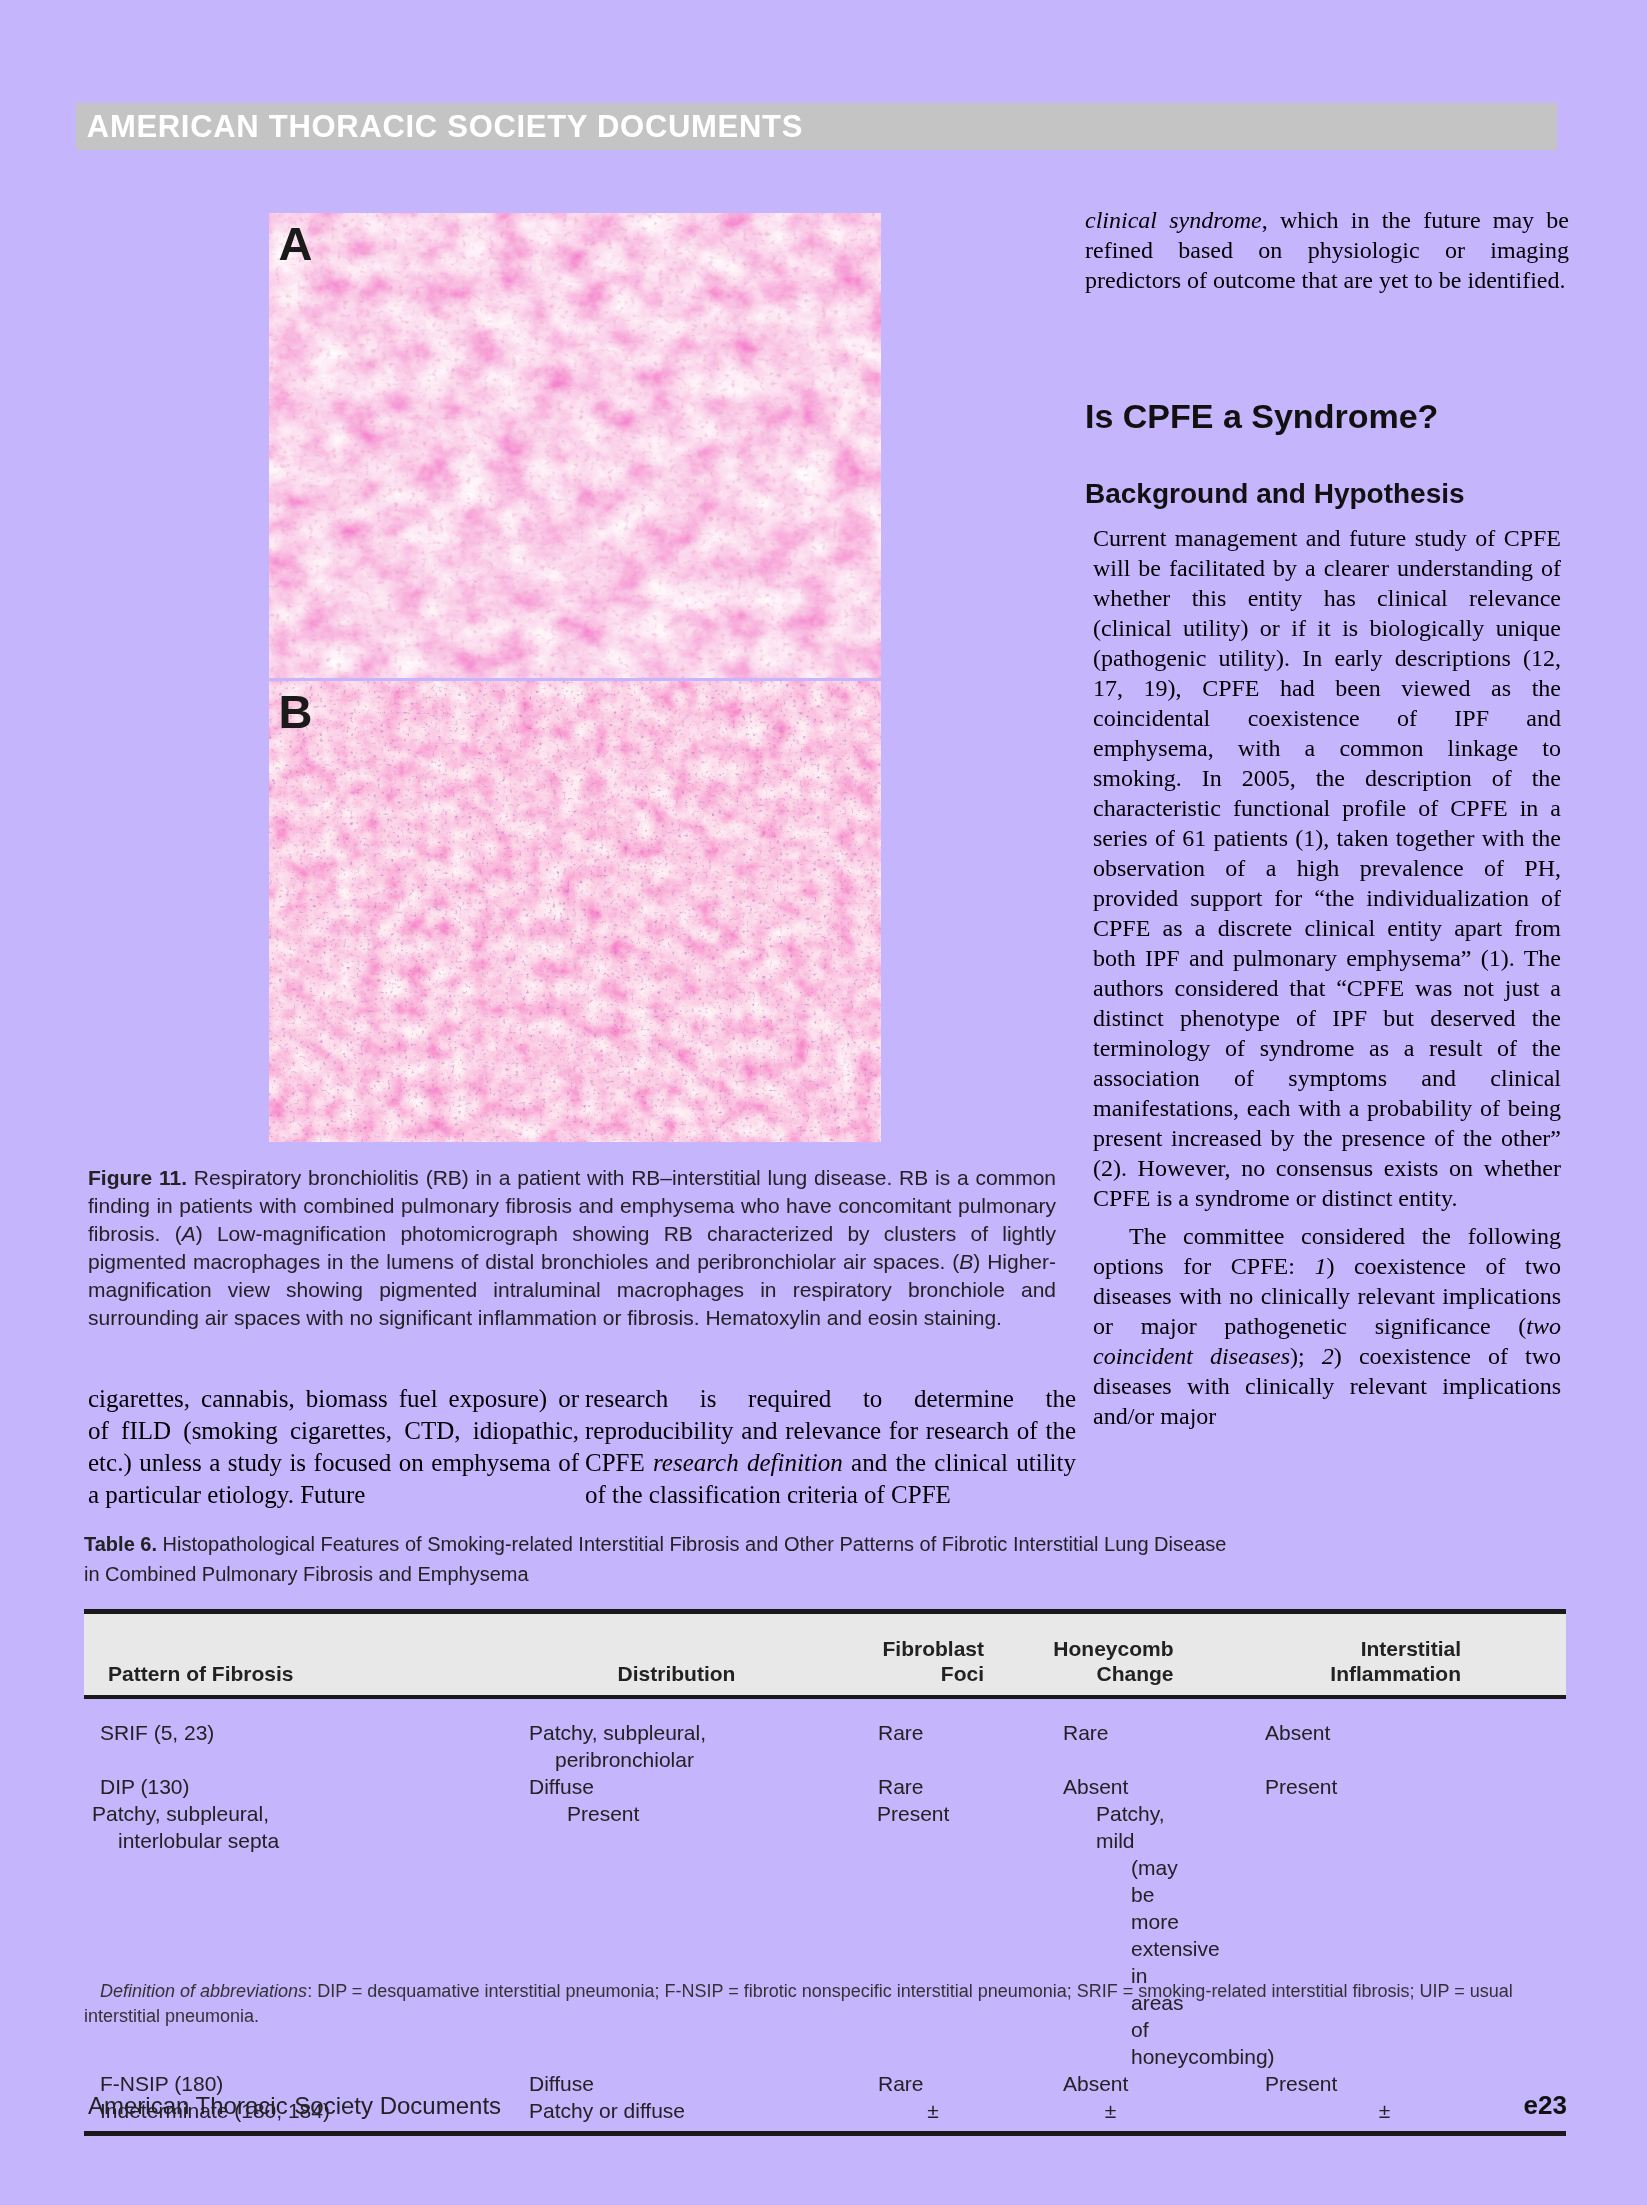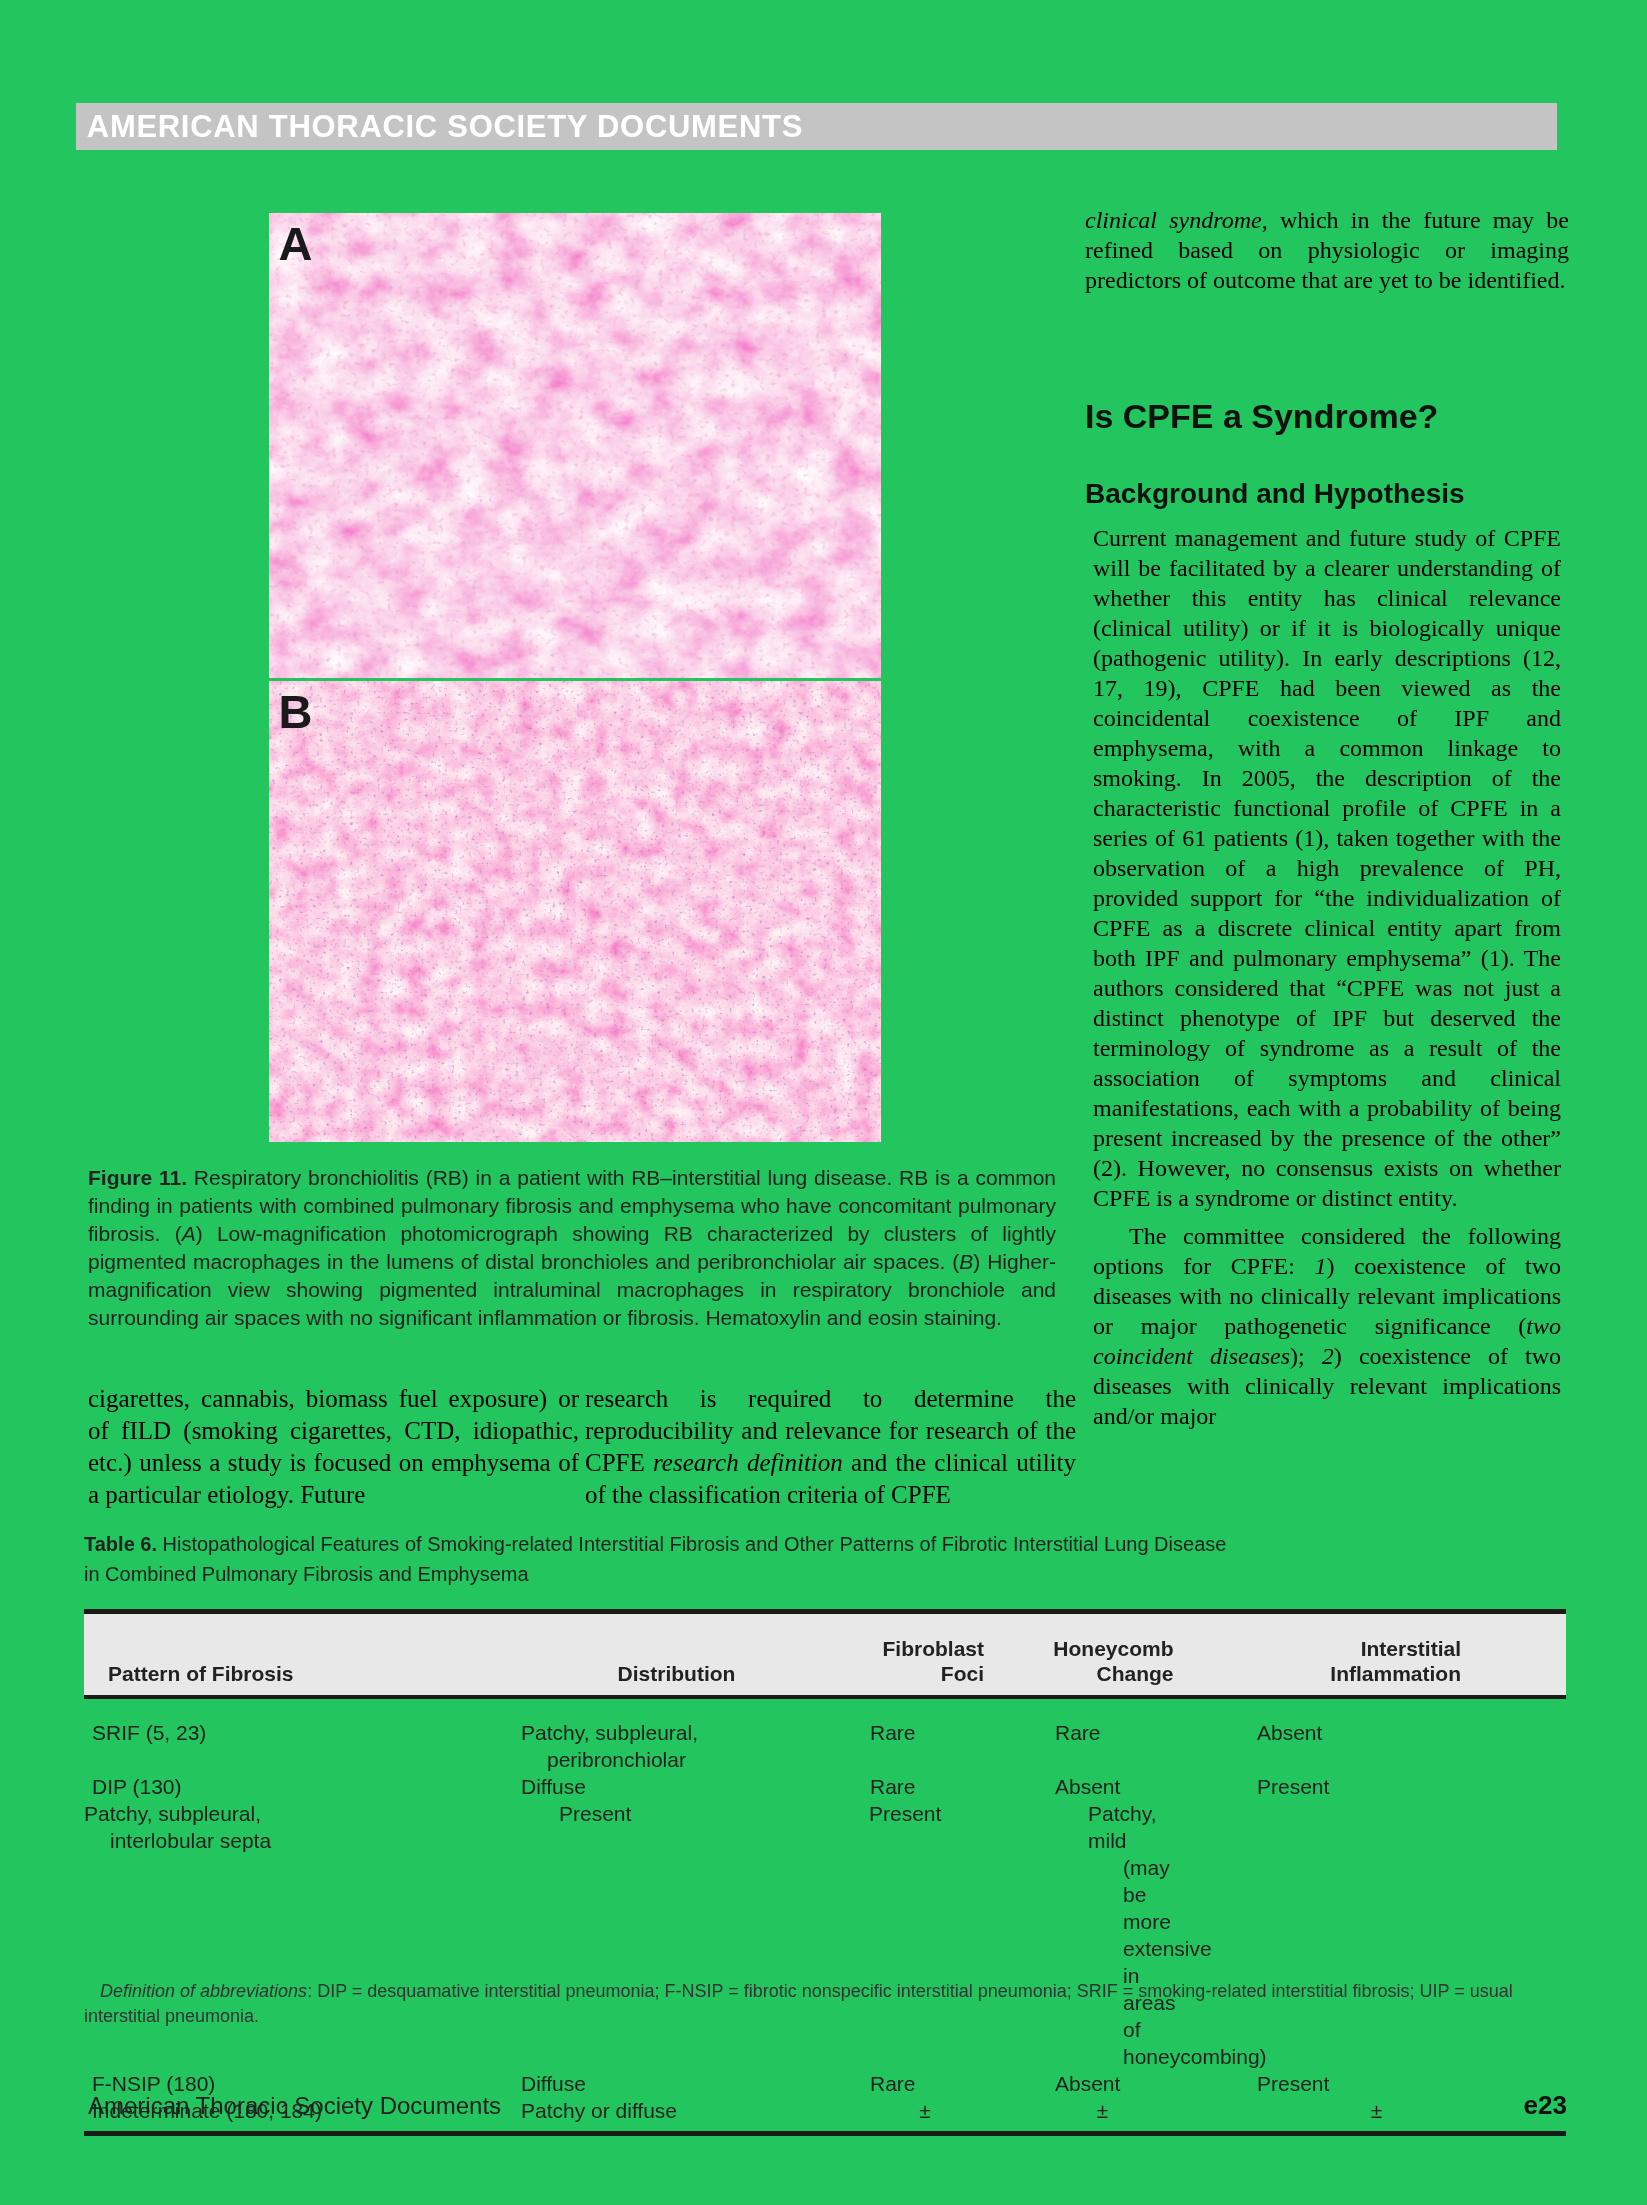--- a/index.html
+++ b/index.html
@@ -1,16 +1,16 @@
 <!DOCTYPE html>
 <html style="--banner-bg: #c4c4c4; --table-header-bg: #e8e8e8; --tissue-pink: #e890b8; --nuclei-purple: #5a2688;font-size:10.8px"><head>
 <meta charset="utf-8">
 <style>
   html,body{margin:0;padding:0;background:#ffffff;}
-  .page{position:relative;width:1648px;height:2205px;background:#22c55e;overflow:hidden;
+  .page{position:relative;width:1648px;height:2205px;background:#c4b5fd;overflow:hidden;
         font-family:"Liberation Sans", sans-serif;color:#1a1a1a;}
 
   
   .banner{position:absolute;left:76px;top:103px;width:1481px;height:47px;
           background:var(--banner-bg,#c4c4c4);color:#ffffff;
           font-size:31px;font-weight:bold;letter-spacing:0.7px;
           line-height:47px;padding-left:10.8px;box-sizing:border-box;
           white-space:nowrap;overflow:hidden;}
 
   
@@ -51,21 +51,21 @@
   .thead{display:grid;grid-template-columns:437px 311px 186px 169px 379px;
          background:var(--table-header-bg,#e8e8e8);min-height:81px;
          align-items:end;padding-bottom:9.5px;box-sizing:border-box;
          font-size:21px;font-weight:bold;color:#222;line-height:25px;}
   .hc.c1{padding-left:24px;}
   .hc.c2,.hc.c3,.hc.c4,.hc.c5{text-align:center;}
   .hcin{display:block;margin:0 auto;text-align:right;}
   .c3 .hcin{max-width:118px;}
   .c4 .hcin{max-width:142px;}
   .c5 .hcin{max-width:169px;}
-  .tbody{padding:20px 0 6.8px 0;font-size:21px;line-height:27px;color:#222;}
+  .tbody{padding:20px 0 6.8px 0;font-size:21px;line-height:27px;color:#222;margin-left:8px;}
   .tr{display:grid;grid-template-columns:437px 311px 186px 169px 379px;}
   .td.c1{padding-left:8px;}
   .td.c3{padding-left:38px;}
   .td.c4{padding-left:37px;}
   .td.c5{padding-left:70px;}
   .td .cont{padding-left:26px;}
   .td.c5 .cont{padding-left:35px;}
   .td.pm{padding-left:0;text-align:center;}
   .footnote{position:absolute;left:84px;top:1979px;width:1482px;
             font-size:18px;line-height:25px;color:#333;}

